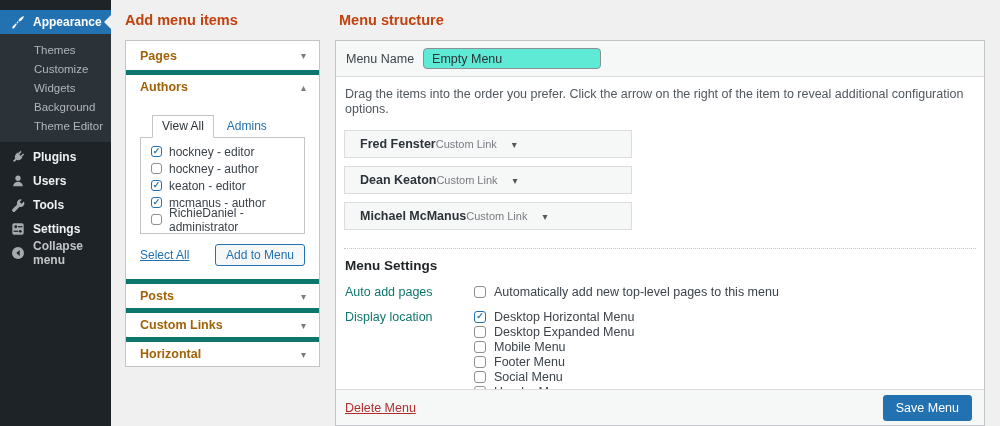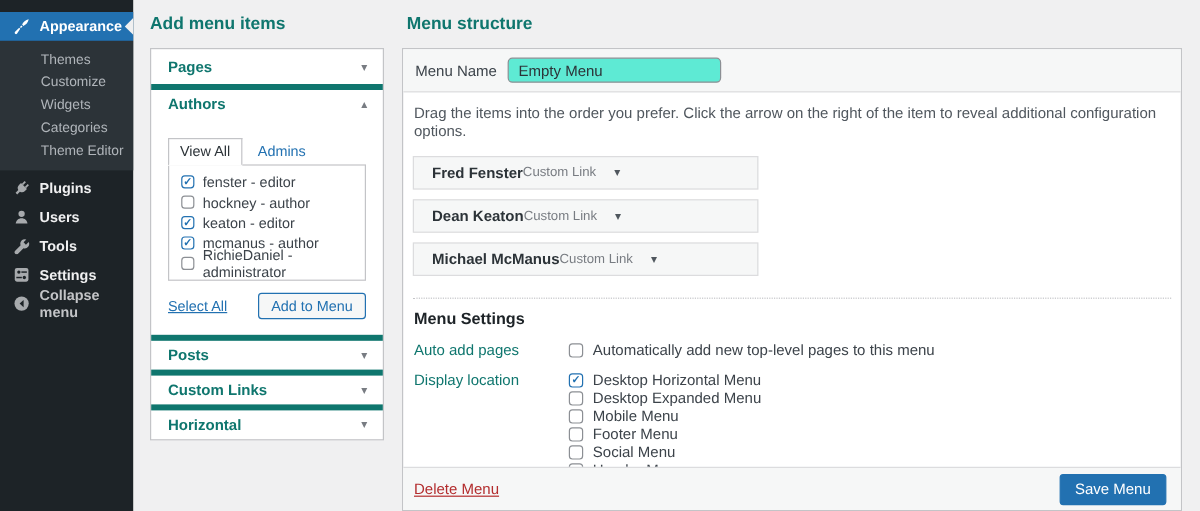--- a/index.html
+++ b/index.html
@@ -16,33 +16,33 @@
   .submenu { background:#2c3338; padding:6px 0 7px; }
   .sub-item { height:19px; display:flex; align-items:center; padding-left:34px; font-size:11.5px; color:#b0b5ba; cursor:pointer; }
   .sub-item.current { color:#fff; font-weight:700; }
   .main-menu { padding-top:3px; }
   .top-item { height:24px; display:flex; align-items:center; padding-left:11px; gap:8px;
     font-size:12px; font-weight:700; color:#f0f0f1; cursor:pointer; }
   .top-item .mi { display:inline-flex; color:#a7aaad; }
   .collapse-item { margin-top:0; color:#c3c4c7; font-weight:700; }
 
   
-  .page-heading { position:absolute; top:12px; font-size:14.5px; font-weight:700; color:#0f766e; }
+  .page-heading { position:absolute; top:12px; font-size:14.5px; font-weight:700; color:#c2410c; }
   .h-left { left:125px; }
   .h-right { left:339px; }
 
   
   .left-panel { position:absolute; left:125px; top:40px; width:195px; background:#fff; border:1px solid #c3c4c7; }
   .acc-row { height:29px; display:flex; align-items:center; justify-content:space-between;
     padding:0 13px 0 14px; cursor:pointer; }
   .acc-row.bt { border-top:5px solid #0f766e; }
-  .acc-title { font-size:12.5px; font-weight:700; color:#0f766e; }
+  .acc-title { font-size:12.5px; font-weight:700; color:#a16207; }
   .acc-caret { font-size:10px; color:#787c82; }
   .authors-body { padding:16px 14px 13px; }
-  .tabs { display:flex; align-items:flex-end; position:relative; z-index:2; margin-bottom:-1px; }
+  .tabs { display:flex; align-items:flex-end; position:relative; z-index:2; margin-bottom:-1px;margin-left:12px; }
   .tab-active { background:#fff; border:1px solid #c3c4c7; border-bottom:1px solid #fff;
     padding:3px 9px 4px; font-size:12px; color:#2c3338; cursor:pointer; }
   .tab-link { margin-left:13px; padding-bottom:5px; font-size:12px; color:#2271b1; text-decoration:none; cursor:pointer; }
   .author-box { border:1px solid #c3c4c7; background:#fff; padding:5px 0 5px 10px; height:97px; }
   .author-row { height:17px; display:flex; align-items:center; gap:7px; font-size:12px; color:#3c434a; }
   .cb { width:11px; height:11px; border:1px solid #8c8f94; border-radius:3px; background:#fff;
     display:inline-flex; align-items:center; justify-content:center; flex:none; cursor:pointer; }
   .cb.checked { border-color:#2271b1; color:#2271b1; }
   .cb.checked::after { content:"✓"; font-size:9px; font-weight:700; line-height:1; }
   .cb-lg { width:12px; height:12px; }
@@ -93,21 +93,21 @@
           </g>
         </svg>
       </span>
     <span>Appearance</span>
     <span class="appearance-arrow"></span>
   </div>
   <div class="submenu">
       <div class="sub-item">Themes</div>
       <div class="sub-item">Customize</div>
       <div class="sub-item">Widgets</div>
-      <div class="sub-item">Categories</div>
+      <div class="sub-item">Background</div>
       <div class="sub-item">Theme Editor</div>
     </div>
   <div class="main-menu">
       <div class="top-item">
         <span class="mi">
           <svg width="14" height="14" viewBox="0 0 16 16">
             <g fill="currentColor" transform="rotate(45 8 8)">
               <rect x="5.1" y="1" width="1.7" height="4"></rect>
               <rect x="9.2" y="1" width="1.7" height="4"></rect>
               <path d="M4 4.8h8v2.7a4 4 0 0 1-2.9 3.85V15H6.9v-3.65A4 4 0 0 1 4 7.5V4.8z"></path>
@@ -174,21 +174,21 @@
     <span class="acc-caret">▴</span>
   </div>
   <div class="authors-body">
     <div class="tabs">
       <span class="tab-active">View All</span>
       <a class="tab-link">Admins</a>
     </div>
     <div class="author-box">
         <label class="author-row">
           <span class="cb checked"></span>
-          <span>fenster - editor</span>
+          <span>hockney - editor</span>
         </label>
         <label class="author-row">
           <span class="cb"></span>
           <span>hockney - author</span>
         </label>
         <label class="author-row">
           <span class="cb checked"></span>
           <span>keaton - editor</span>
         </label>
         <label class="author-row">

